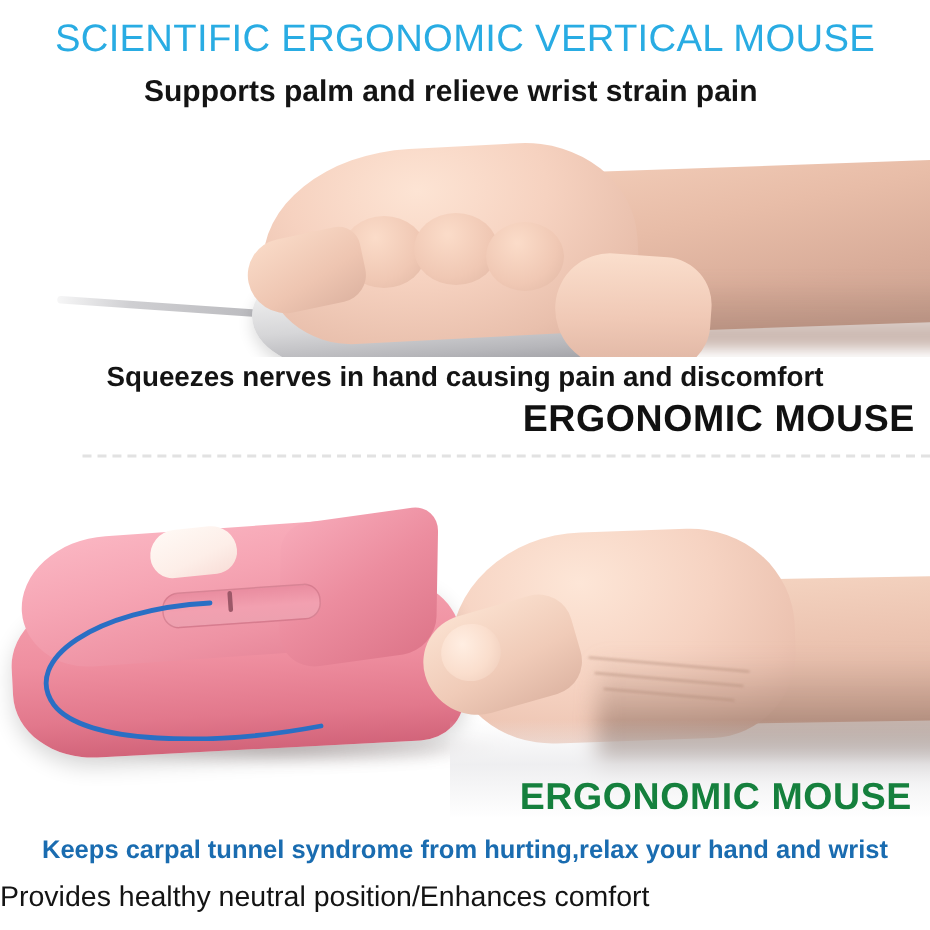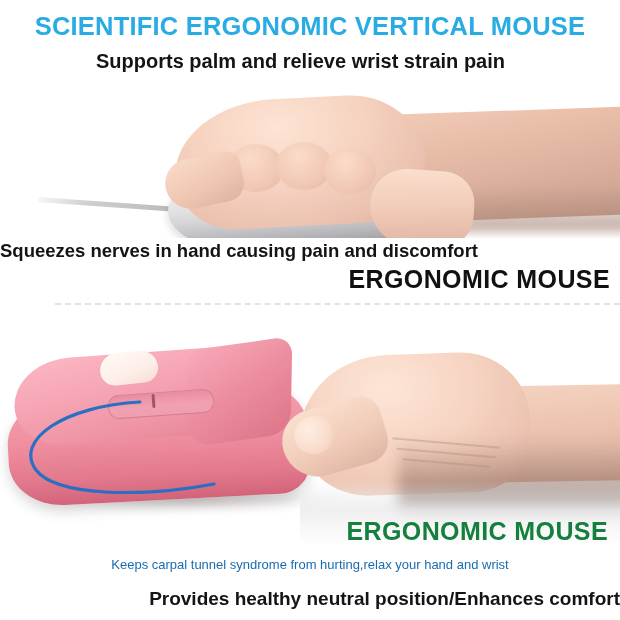--- a/index.html
+++ b/index.html
@@ -18,39 +18,40 @@
     overflow: hidden;
   }
 
   
   .headline {
     position: absolute;
     left: 0; top: 12px;
     width: 620px;
     text-align: center;
     font-size: 25.5px;
-    font-weight: bold;
+    font-weight: normal;
     letter-spacing: 0.2px;
     color: #29ace3;
     white-space: nowrap;
   }
   .subline {
     position: absolute;
     left: 0; top: 50px;
     width: 601px;
     text-align: center;
     font-size: 20px;
     font-weight: bold;
     color: #141414;
     white-space: nowrap;
   }
   .caption-top {
     position: absolute;
     left: 0; top: 240px;
     width: 620px;
+    text-align: center;
     font-size: 18.5px;
     font-weight: bold;
     color: #141414;
     white-space: nowrap;
   }
   .label-standard {
     position: absolute;
     right: 10px; top: 265px;
     font-size: 25px;
     font-weight: bold;
@@ -66,33 +67,33 @@
     letter-spacing: 0.4px;
     color: #15803d;
     white-space: nowrap;
     z-index: 30;
   }
   .caption-blue {
     position: absolute;
     left: 0; top: 557px;
     width: 620px;
     text-align: center;
-    font-size: 13px;
-    font-weight: normal;
+    font-size: 17px;
+    font-weight: bold;
     color: #1a6cb0;
     white-space: nowrap;
     z-index: 30;
   }
   .caption-bottom {
     position: absolute;
     left: 0; top: 588px;
     width: 620px;
-    text-align: right;
+    text-align: left;
     font-size: 19px;
-    font-weight: bold;
+    font-weight: normal;
     color: #141414;
     white-space: nowrap;
     z-index: 30;
   }
 
   
   .divider {
     position: absolute;
     left: 55px; top: 303px;
     width: 565px; height: 0;

